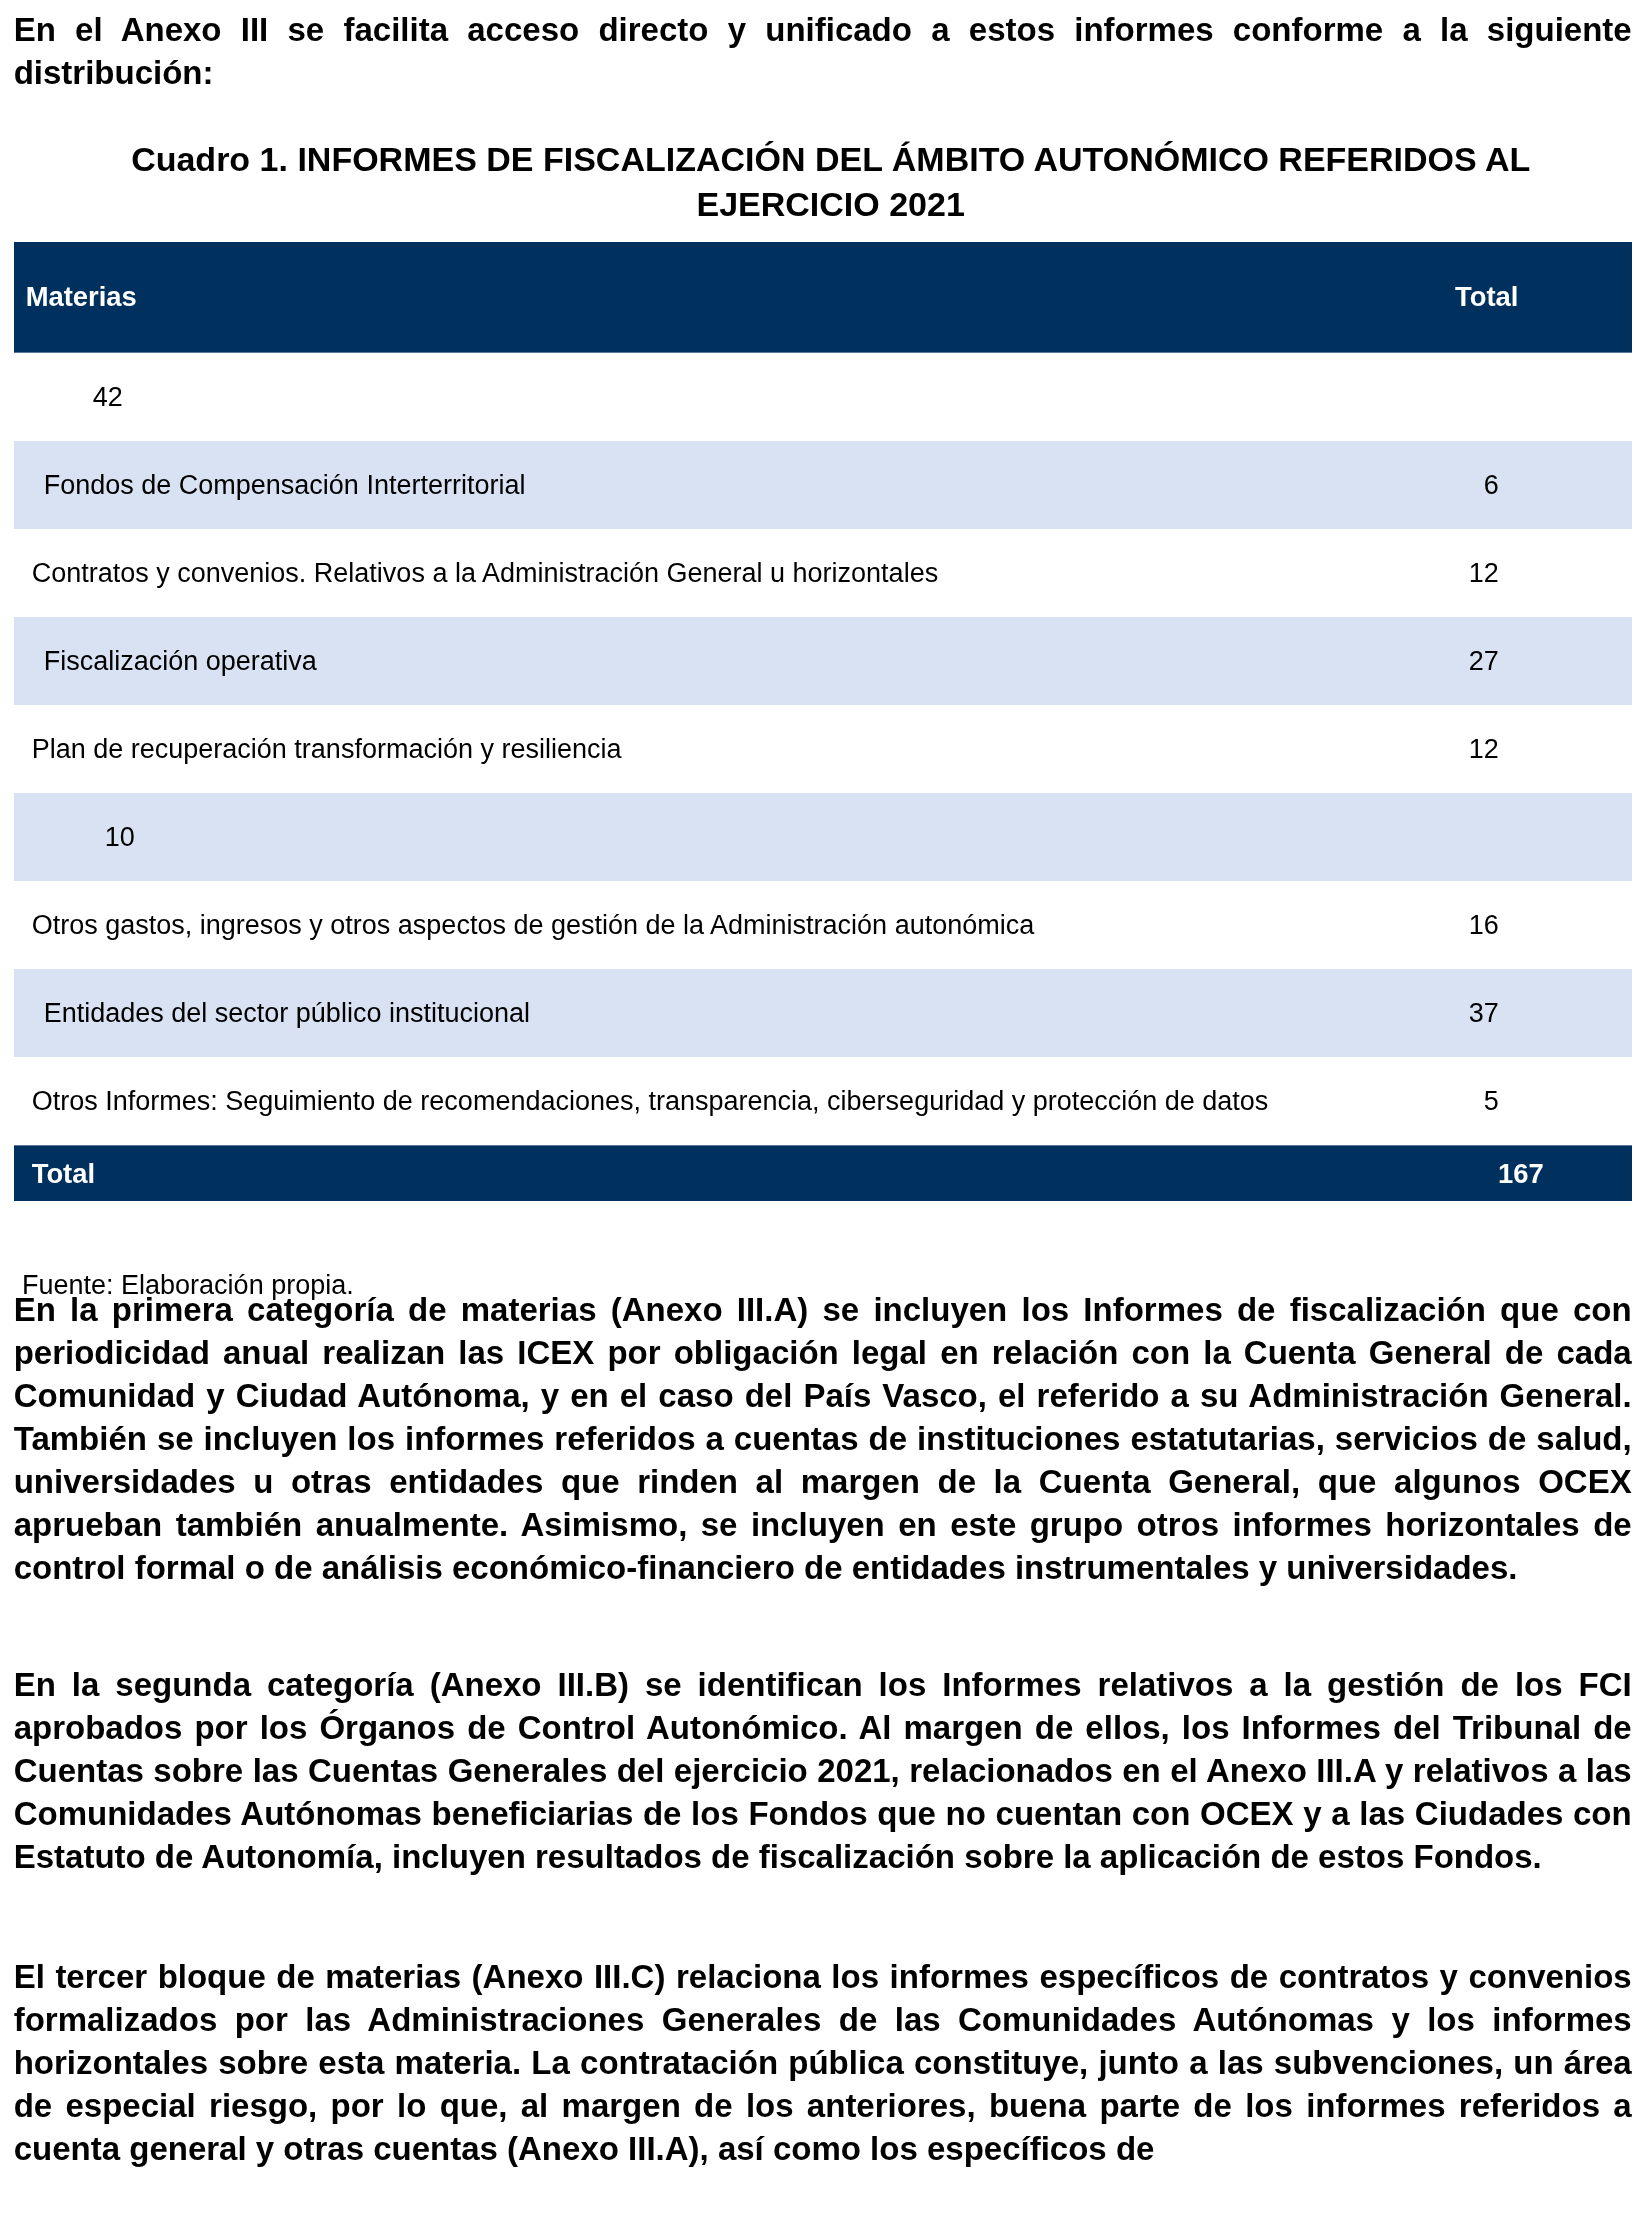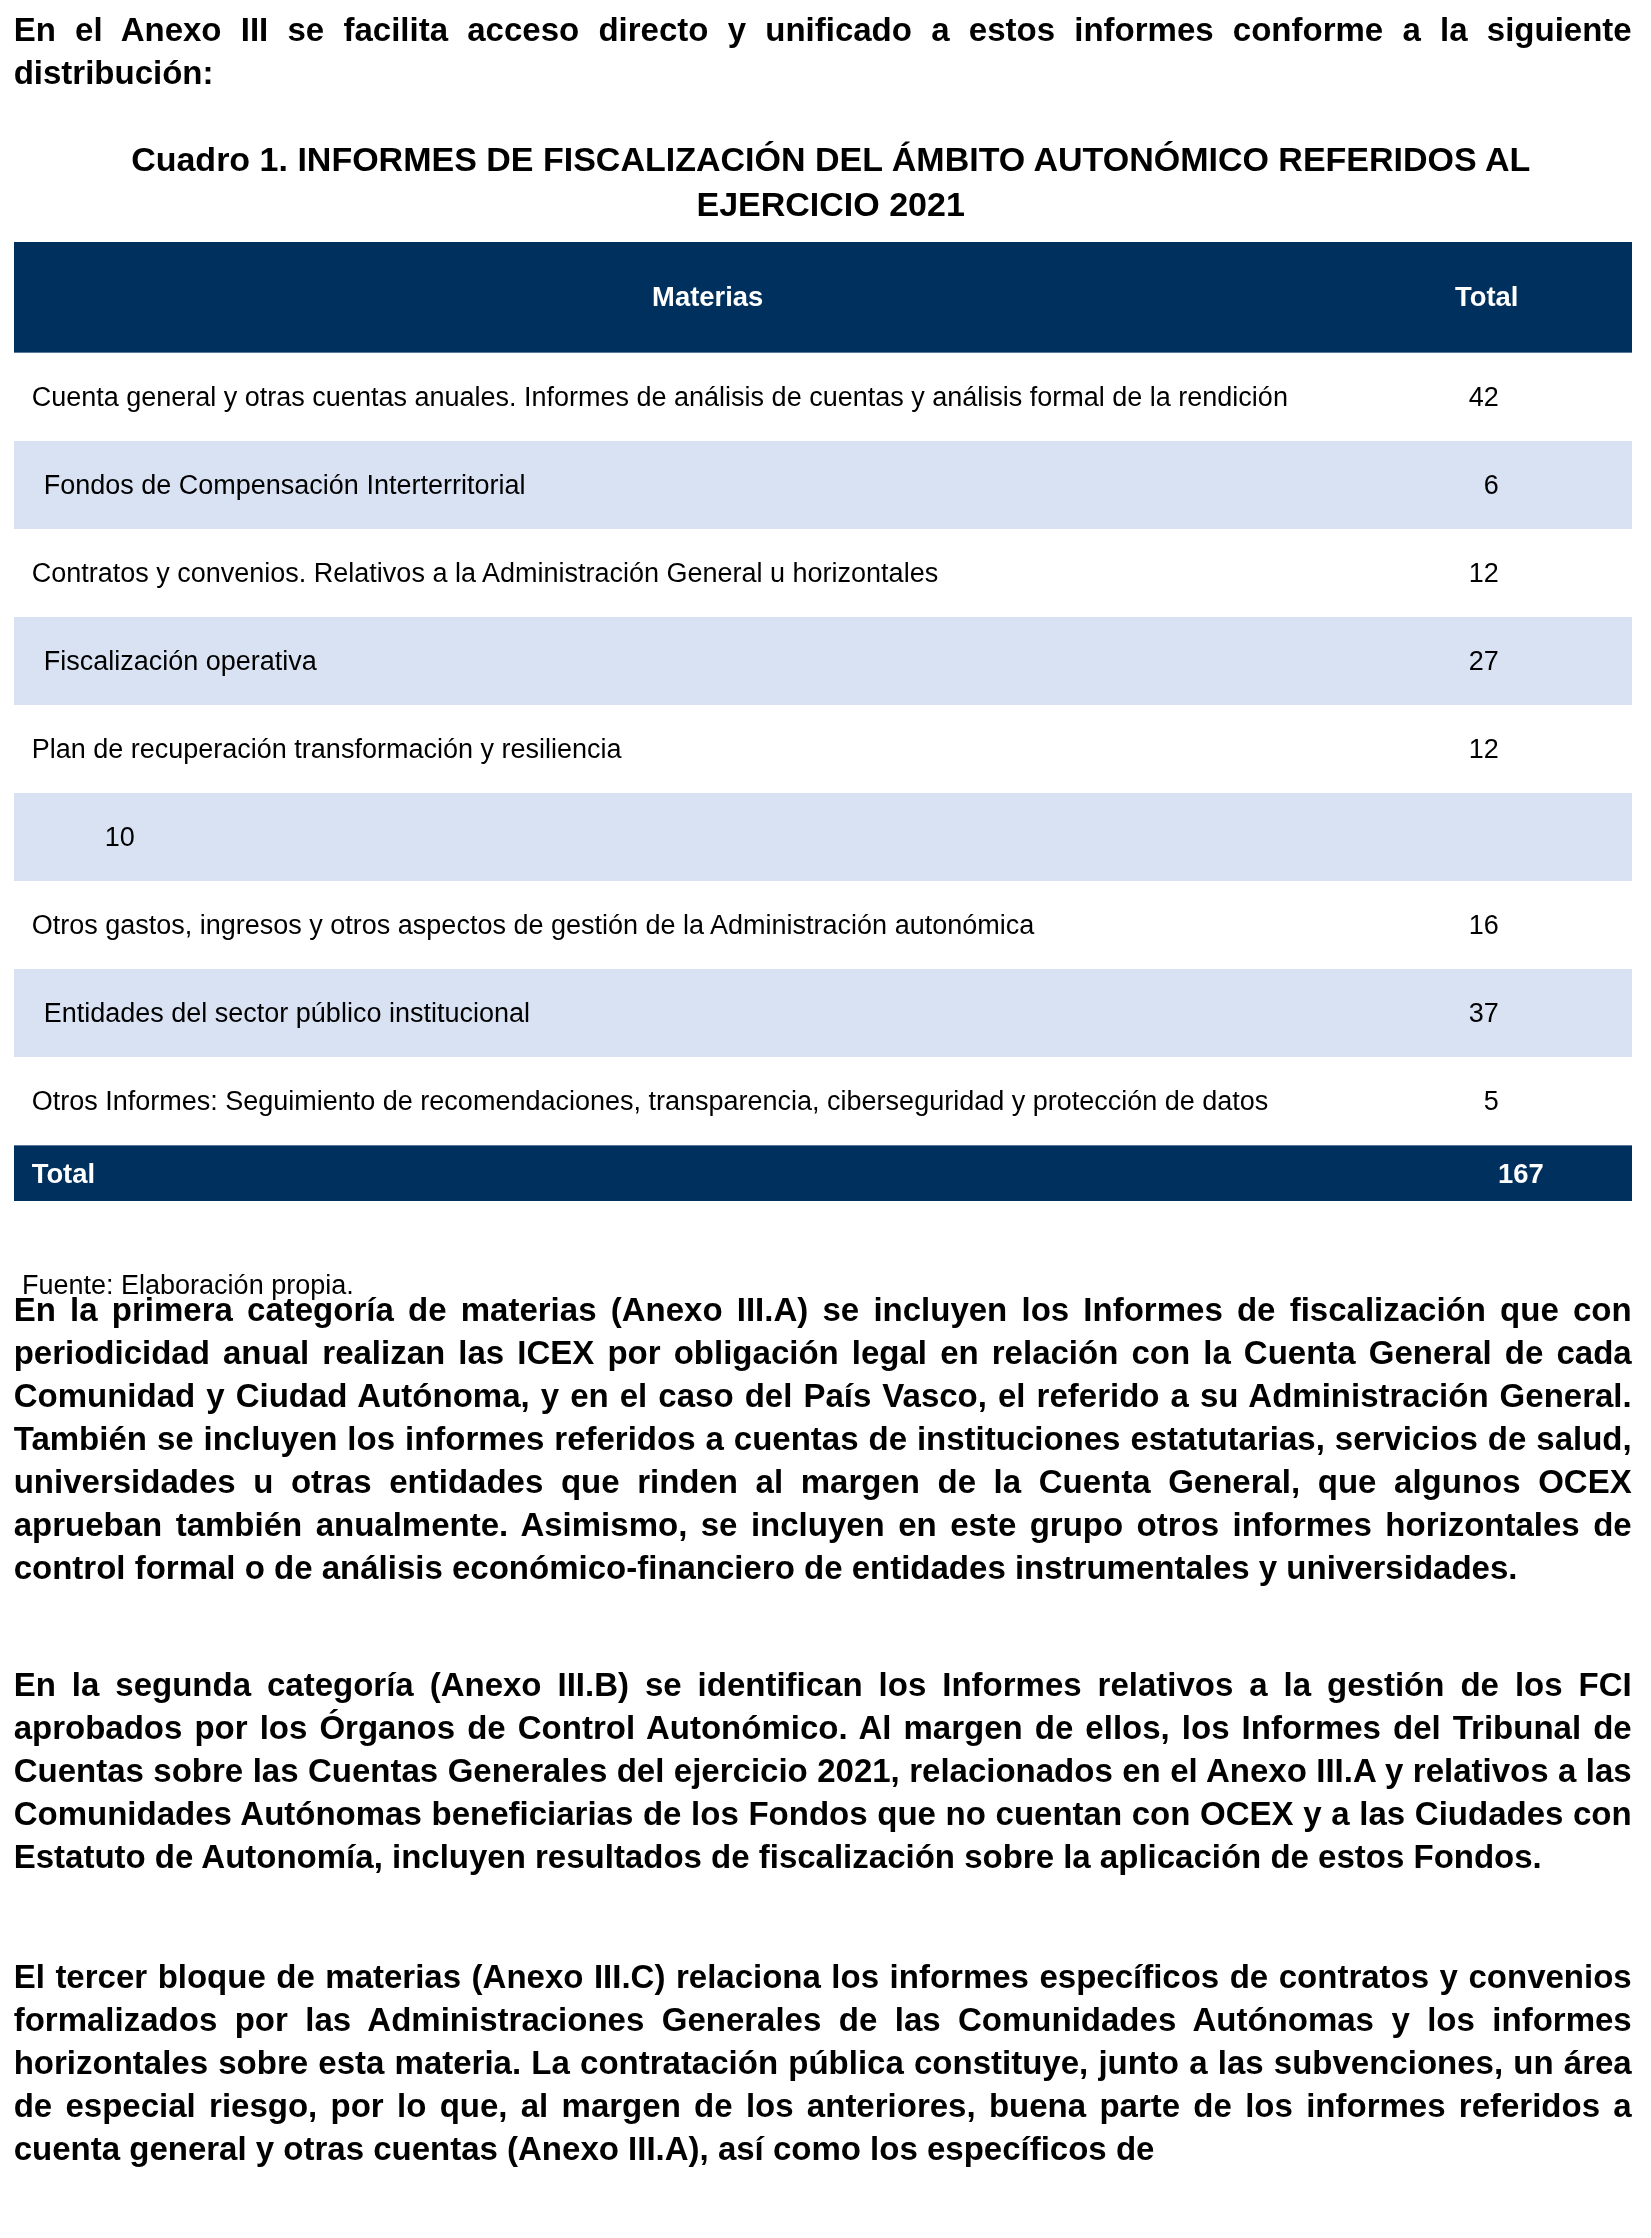--- a/index.html
+++ b/index.html
@@ -5,21 +5,21 @@
   html, body { margin: 0; padding: 0; background: #ffffff; }
   body { width: 1652px; height: 2239px; position: relative; overflow: hidden;
          font-family: "Liberation Sans", sans-serif; color: #000; }
   .para { position: absolute; left: 13.7px; width: 1618px; font-size: 33px; line-height: 43px;
           text-align: justify; margin: 0; font-weight: bold; }
   .title { position: absolute; left: 13.7px; width: 1618px; top: 129px; text-align: center;
            font-weight: bold; font-size: 34px; line-height: 45px; margin: 8px; }
   .tbl { position: absolute; left: 13.7px; top: 242px; width: 1618px; }
   .thead { height: 111px; background: #00305e; color: #fff; font-weight: bold; font-size: 27.4px;
            display: flex; align-items: center; border-bottom: 1.6px solid #5a7898; box-sizing: border-box; }
-  .thead .c1 { flex: 1; text-align: center; padding-left: 4px; }
+  .thead .c1 { flex: 1; text-align: left; padding-left: 12px; }
   .thead .c2 { width: 234px; text-align: center; padding-right: 56px; box-sizing: border-box; }
   .row { height: 88px; display: flex; align-items: center; font-size: 27px; line-height: 34px;
          box-sizing: border-box; }
   .row.alt { background: #d9e2f3; padding-left: 12px; }
   .row .c1 { flex: 1; padding-left: 18px; padding-right: 48px; }
   .row .c2 { width: 242px; text-align: right; padding-right: 133px; box-sizing: border-box; }
   .total { height: 56px; background: #00305e; color: #fff; font-weight: bold; font-size: 27.4px;
            display: flex; align-items: center; border-top: 1.6px solid #5a7898; box-sizing: border-box; }
   .total .c1 { flex: 1; padding-left: 18px; }
   .total .c2 { width: 242px; text-align: right; padding-right: 88px; box-sizing: border-box; }
@@ -34,21 +34,20 @@
   <div>Cuadro 1.  INFORMES DE FISCALIZACIÓN DEL ÁMBITO AUTONÓMICO REFERIDOS AL</div>
   <div>EJERCICIO 2021</div>
 </div>
 
 <div class="tbl">
   <div class="thead">
     <div class="c1">Materias</div>
     <div class="c2">Total</div>
   </div>
   <div class="row">
-    <div class="c1">Cuenta general y otras cuentas anuales. Informes de análisis de cuentas y análisis formal de la rendición</div>
     <div class="c2">42</div>
   </div>
   <div class="row alt">
     <div class="c1">Fondos de Compensación Interterritorial</div>
     <div class="c2">6</div>
   </div>
   <div class="row">
     <div class="c1">Contratos y convenios. Relativos a la Administración General u horizontales</div>
     <div class="c2">12</div>
   </div>

